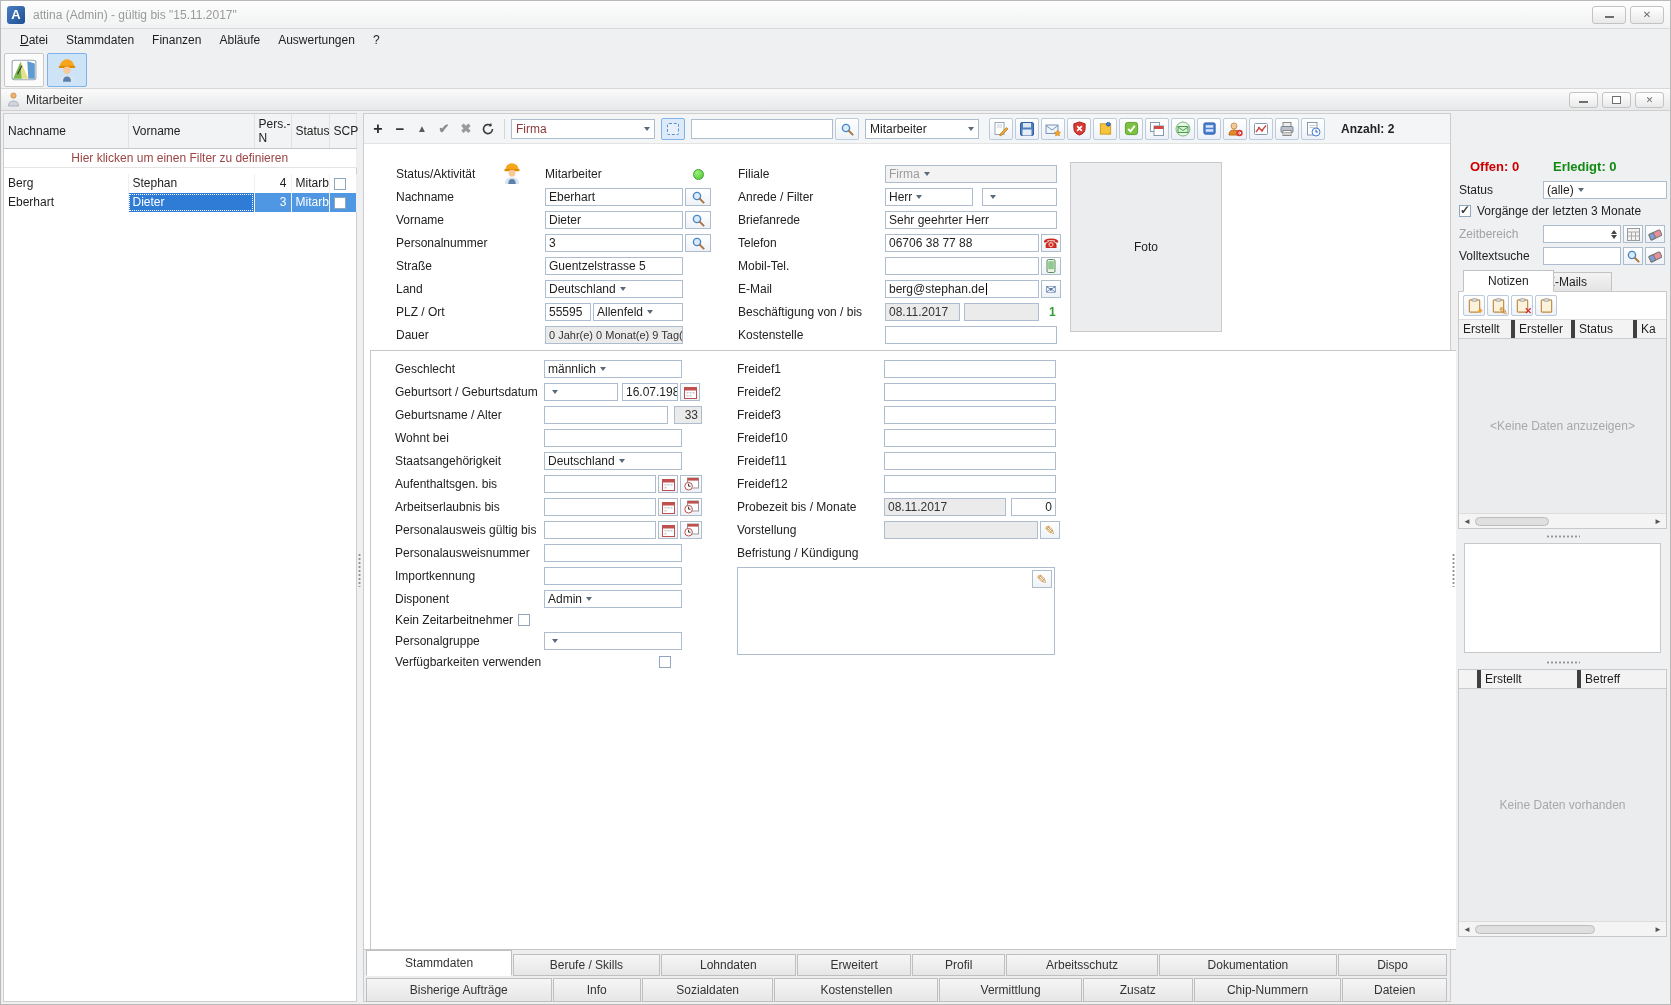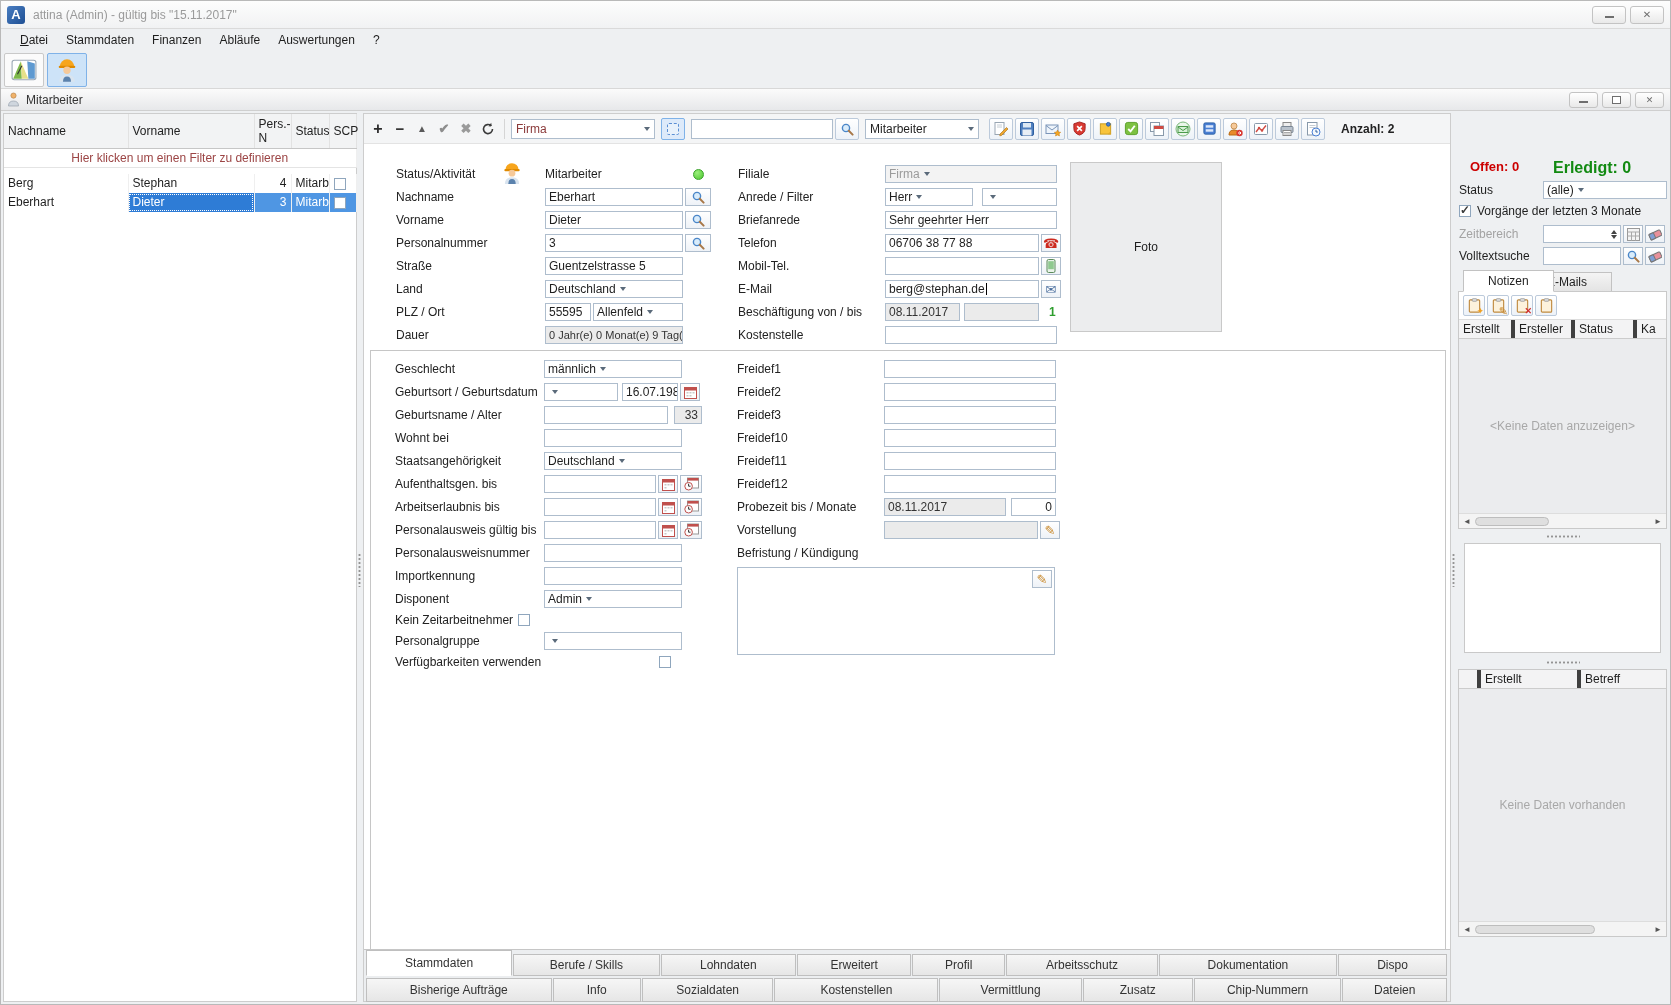--- a/index.html
+++ b/index.html
@@ -112,21 +112,21 @@
     padding-left:3px; flex:none; }
   .fbtn { height:18px; border:1px solid #aebdcd; background:linear-gradient(#fff,#eef2f7);
     display:flex; align-items:center; justify-content:center; margin-left:2px; flex:none; }
   .w20{width:20px}.w22{width:22px}.w26{width:26px}.w45{width:45px}.w46{width:46px}.w56{width:56px}
   .w74{width:74px}.w75{width:75px}.w88{width:88px}.w112{width:112px}.w122{width:122px}.w124{width:124px}
   .w138{width:138px}.w154{width:154px}.w172{width:172px}
   .fcol-tl { position:absolute; left:32px; top:21px; width:330px; }
   .fcol-tr { position:absolute; left:374px; top:21px; width:330px; }
   .photo-box { position:absolute; left:706px; top:18px; width:152px; height:170px;
     border:1px solid #c9c9c9; background:#ecedee; display:flex; align-items:center; justify-content:center; }
-  .bottom-box { position:absolute; left:6px; top:206px; width:1076px; height:600px;
+  .bottom-box { position:absolute; left:6px; top:206px; width:1300px; height:600px;
     border:1px solid #c6c6c6; background:#fff; }
   .fcol-bl { position:absolute; left:24px; top:9px; width:345px; }
   .fcol-br { position:absolute; left:366px; top:9px; width:330px; }
   .green-dot { width:11px; height:11px; border-radius:50%; margin-left:10px;
     background:radial-gradient(circle at 35% 30%,#9bef7c,#4cc62e); border:1px solid #3aa42a; flex:none; }
   .caret { display:inline-block; width:1px; height:12px; background:#000; margin-left:1px; vertical-align:-2px; }
   .badge-green { color:#2e9e2e; font-weight:bold; margin-left:10px; }
   .worker-sm { position:absolute; left:104px; top:-6px; }
   .bigbox { position:relative; width:318px; height:88px; border:1px solid #aebdcd; background:#fff; }
   .bigbox .fbtn { position:absolute; right:2px; top:2px; }
@@ -137,21 +137,21 @@
   .tabrow { display:flex; height:26px; align-items:flex-end; }
   .tab { flex:1; height:22px; display:flex; align-items:center; justify-content:center;
     border:1px solid #bfbfbf; background:linear-gradient(#f6f6f6,#e6e6e6); margin-right:1px;
     white-space:nowrap; overflow:hidden; color:#333; }
   .tab.active { height:26px; background:#fff; border-bottom-color:#fff; font-weight:normal; z-index:2; }
   .tabrow2 .tab { height:24px; }
 
   
   .right-panel { position:absolute; top:112px; left:1455px; width:214px; bottom:2px; background:#eef0f2; }
   .rp-offen { position:absolute; top:46px; left:14px; color:#cc0000; font-weight:bold; font-size:13px; }
-  .rp-erledigt { position:absolute; top:46px; left:97px; color:#128a12; font-weight:bold; font-size:16px; }
+  .rp-erledigt { position:absolute; top:46px; left:97px; color:#128a12; font-weight:bold; font-size:13px; }
   .rp-row { position:absolute; left:3px; display:flex; align-items:center; }
   .rp-label { width:84px; flex:none; }
   .rp-dim { color:#a3a3a3; }
   .spin { width:13px; flex:none; display:flex; flex-direction:column; align-items:center; justify-content:center; gap:1px; }
   .tri-up { border-left:3px solid transparent; border-right:3px solid transparent; border-bottom:4px solid #444; }
   .tri-dn { border-left:3px solid transparent; border-right:3px solid transparent; border-top:4px solid #444; }
   .rp-tab { position:absolute; height:20px; padding:0 24px; display:flex; align-items:center;
     border:1px solid #c2c2c2; background:linear-gradient(#f4f4f4,#e4e4e4); }
   .rp-tab.active { height:22px; background:#fff; border-bottom-color:#fff; z-index:2; }
   .notes-panel { position:absolute; left:2px; top:178px; width:209px; height:238px;

